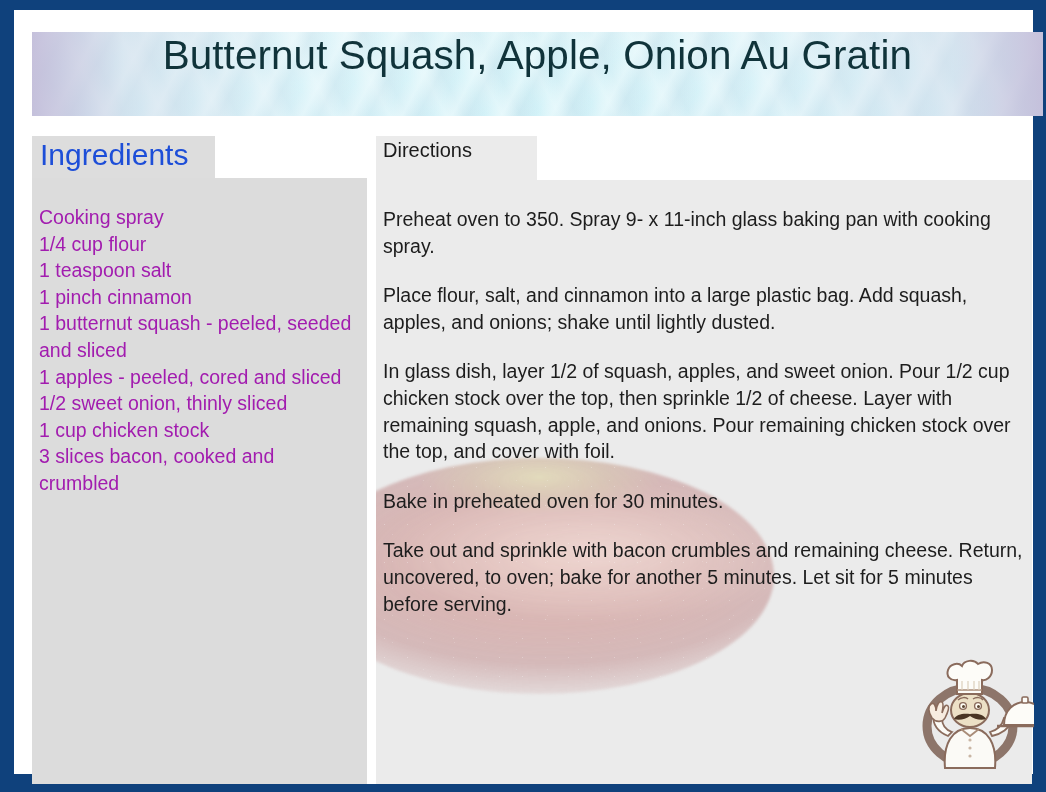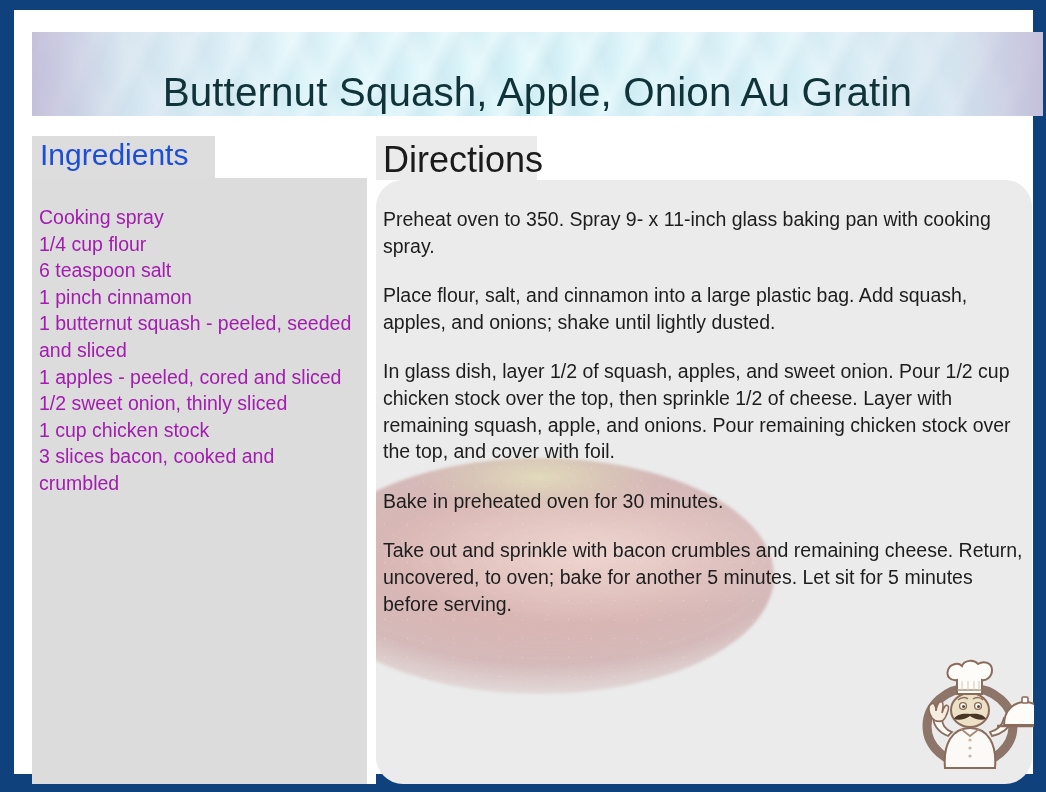--- a/index.html
+++ b/index.html
@@ -50,21 +50,21 @@
         rgba(255,255,255,0.55) 14px,
         rgba(163,186,206,0.20) 28px,
         rgba(255,255,255,0.0) 44px),
       repeating-linear-gradient(62deg,
         rgba(255,255,255,0.0) 0px,
         rgba(255,255,255,0.45) 16px,
         rgba(163,186,206,0.14) 32px,
         rgba(255,255,255,0.0) 50px),
       linear-gradient(180deg, #dff4f8 0%, #d3f2f8 55%, #cdeef6 100%);
     display: flex;
-    align-items: flex-end;
+    align-items: flex-start;
     justify-content: center;
     overflow: hidden;
   }
 
   #title-text {
     font-size: 41px;
     color: #10333a;
     letter-spacing: 0.1px;
     white-space: nowrap;
     font-weight: 400;
@@ -108,33 +108,32 @@
   
   #directions-tab {
     position: absolute;
     left: 362px; top: 126px;
     width: 161px; height: 44px;
     background: #ebebeb;
   }
   #directions-tab-label {
     position: absolute;
     left: 7px; top: 3px;
-    font-size: 36px;
+    font-size: 20px;
     color: #1b1b1b;
     font-weight: 400;
     white-space: nowrap;
   }
 
   #directions-panel {
     position: absolute;
     left: 362px; top: 170px;
     width: 656px; height: 604px;
     background: #ebebeb;
     overflow: hidden;
-    border-radius: 27px;
   }
 
   
   #onion-overlay {
     position: absolute;
     left: -72px; top: 278px;
     width: 470px; height: 236px;
     border-radius: 50% / 50%;
     background:
       radial-gradient(ellipse 26% 16% at 50% 8%,
@@ -208,21 +207,21 @@
     </div>
 
     <div id="ingredients-tab">
       <div id="ingredients-tab-label">Ingredients</div>
     </div>
 
     <div id="ingredients-panel">
       <div id="ingredients-list">
           <span class="ing-item">Cooking spray</span>
           <span class="ing-item">1/4 cup flour</span>
-          <span class="ing-item">6 teaspoon salt</span>
+          <span class="ing-item">1 teaspoon salt</span>
           <span class="ing-item">1 pinch cinnamon</span>
           <span class="ing-item">1 butternut squash - peeled, seeded and sliced</span>
           <span class="ing-item">1 apples - peeled, cored and sliced</span>
           <span class="ing-item">1/2 sweet onion, thinly sliced</span>
           <span class="ing-item">1 cup chicken stock</span>
           <span class="ing-item">3 slices bacon, cooked and crumbled</span>
         </div>
     </div>
 
     <div id="directions-tab">

